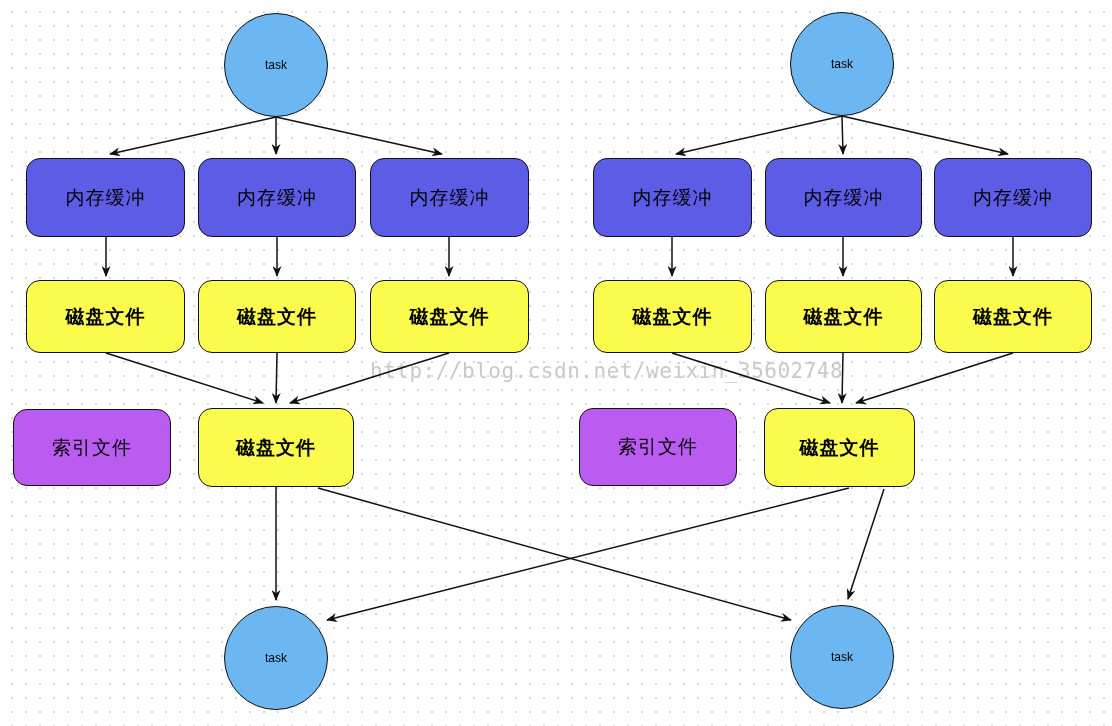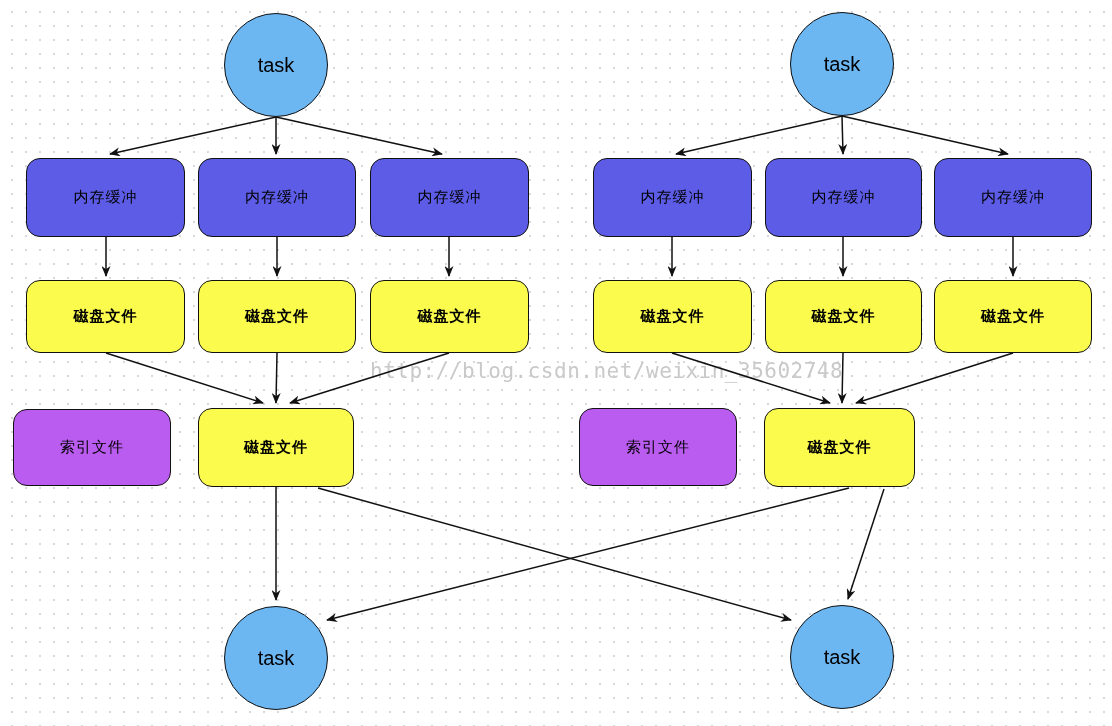--- a/index.html
+++ b/index.html
@@ -27,28 +27,28 @@
   }
   .node {
     position: absolute;
     display: flex;
     align-items: center;
     justify-content: center;
     box-sizing: border-box;
     border: 1.6px solid #111111;
     color: #000000;
     z-index: 3;
-    font-size: 15px;
+    font-size: 19px;
     letter-spacing: 1px;
   }
   .rect { border-radius: 14px; }
   .circle {
     border-radius: 50%;
     z-index: 1;
-    font-size: 20px;
+    font-size: 12px;
     letter-spacing: 0;
     background: #6cb6f2;
   }
   .buffer { background: #5c5ce6; }
   .disk   { background: #fbfb4e; font-weight: bold; }
   .index  { background: #ba5cf0; }
   .watermark {
     position: absolute;
     left: 370px;
     top: 359px;

